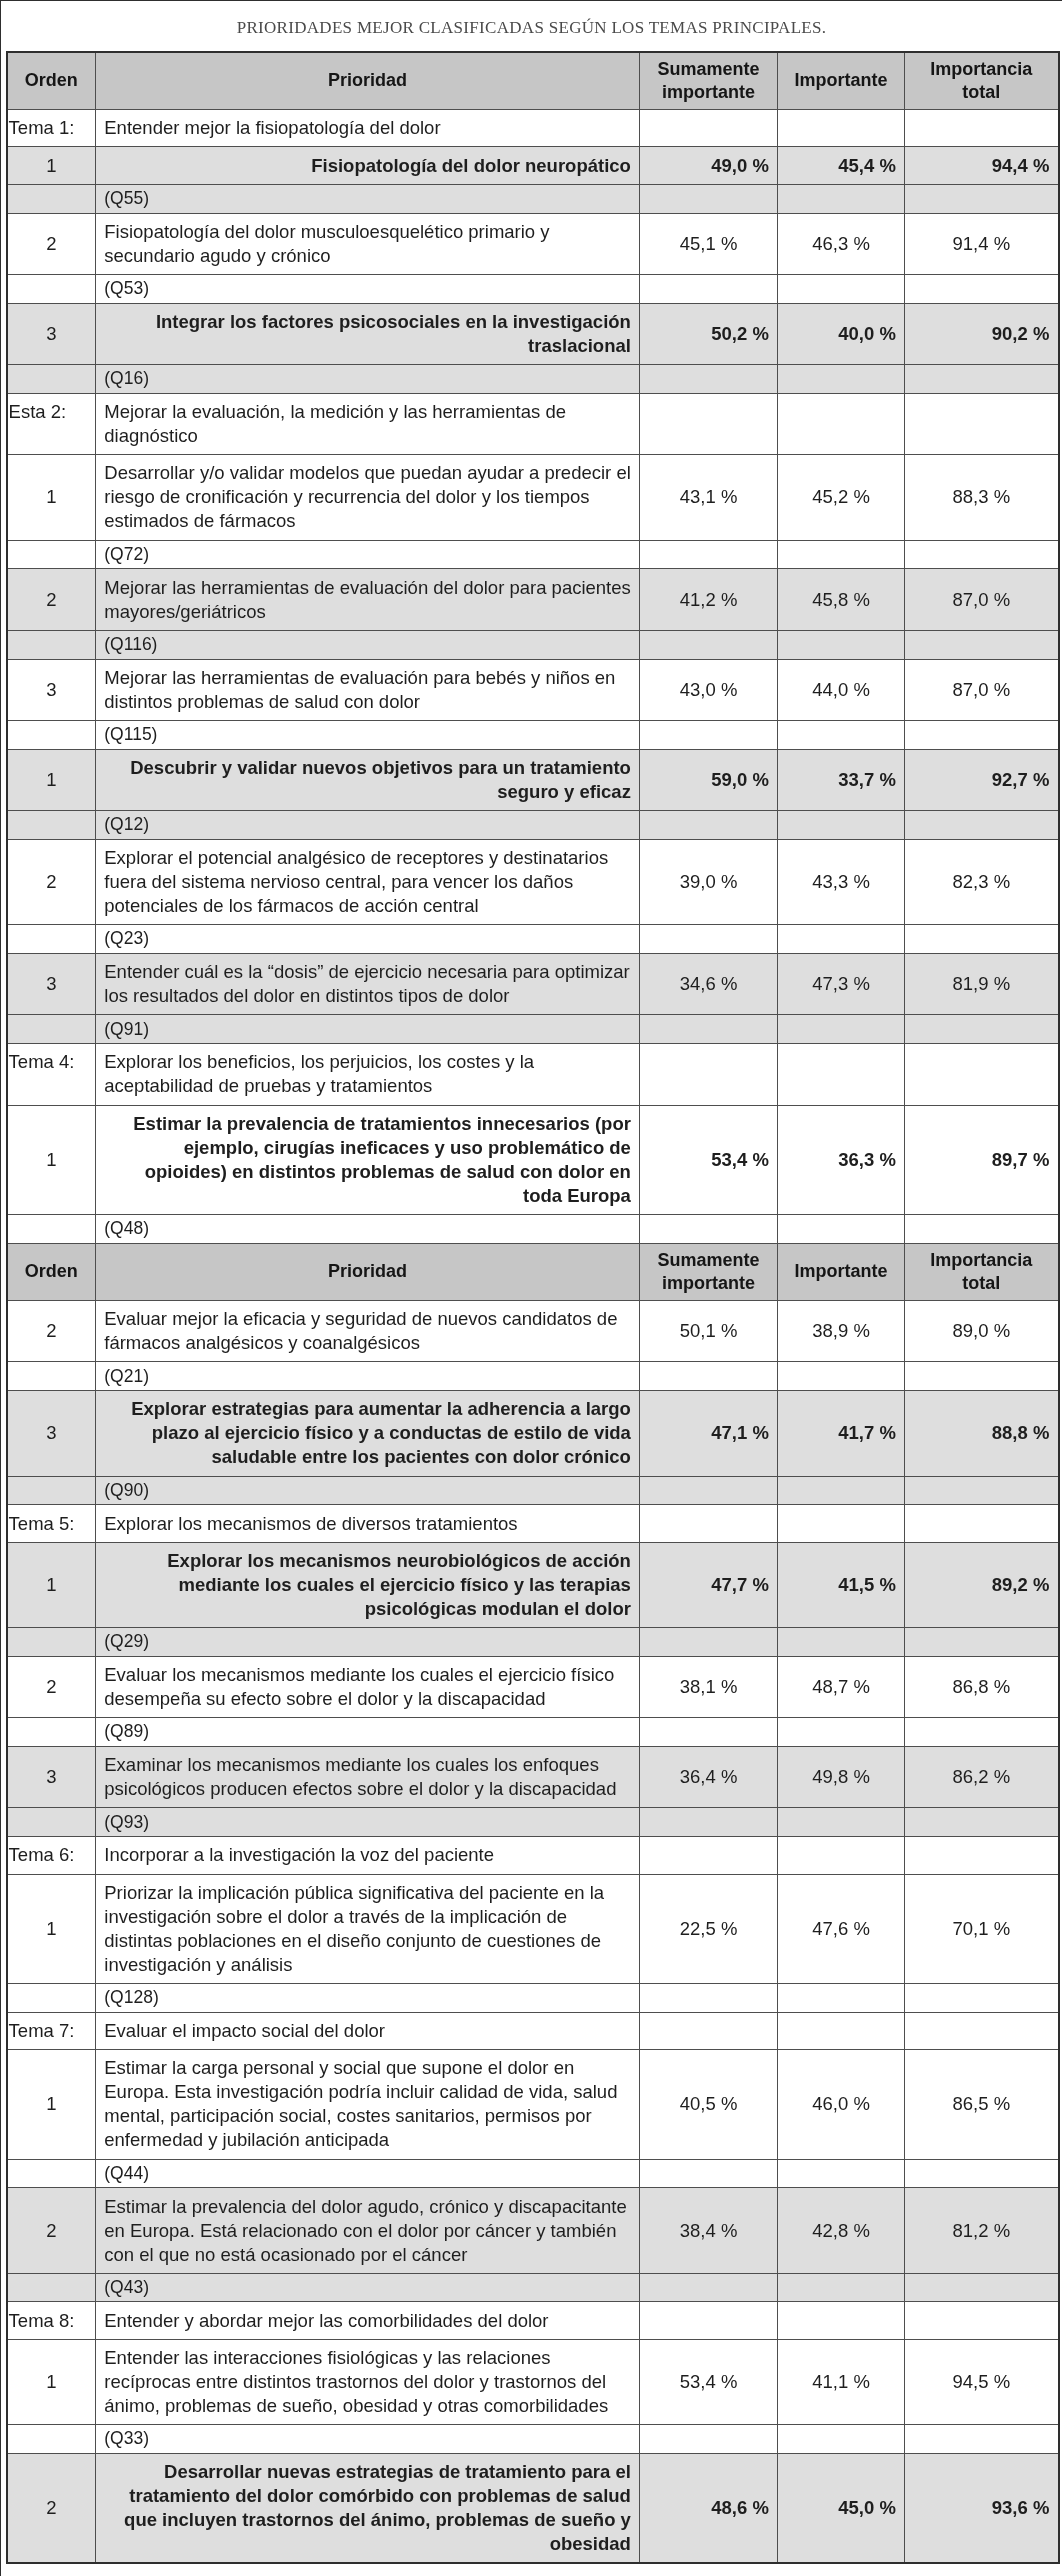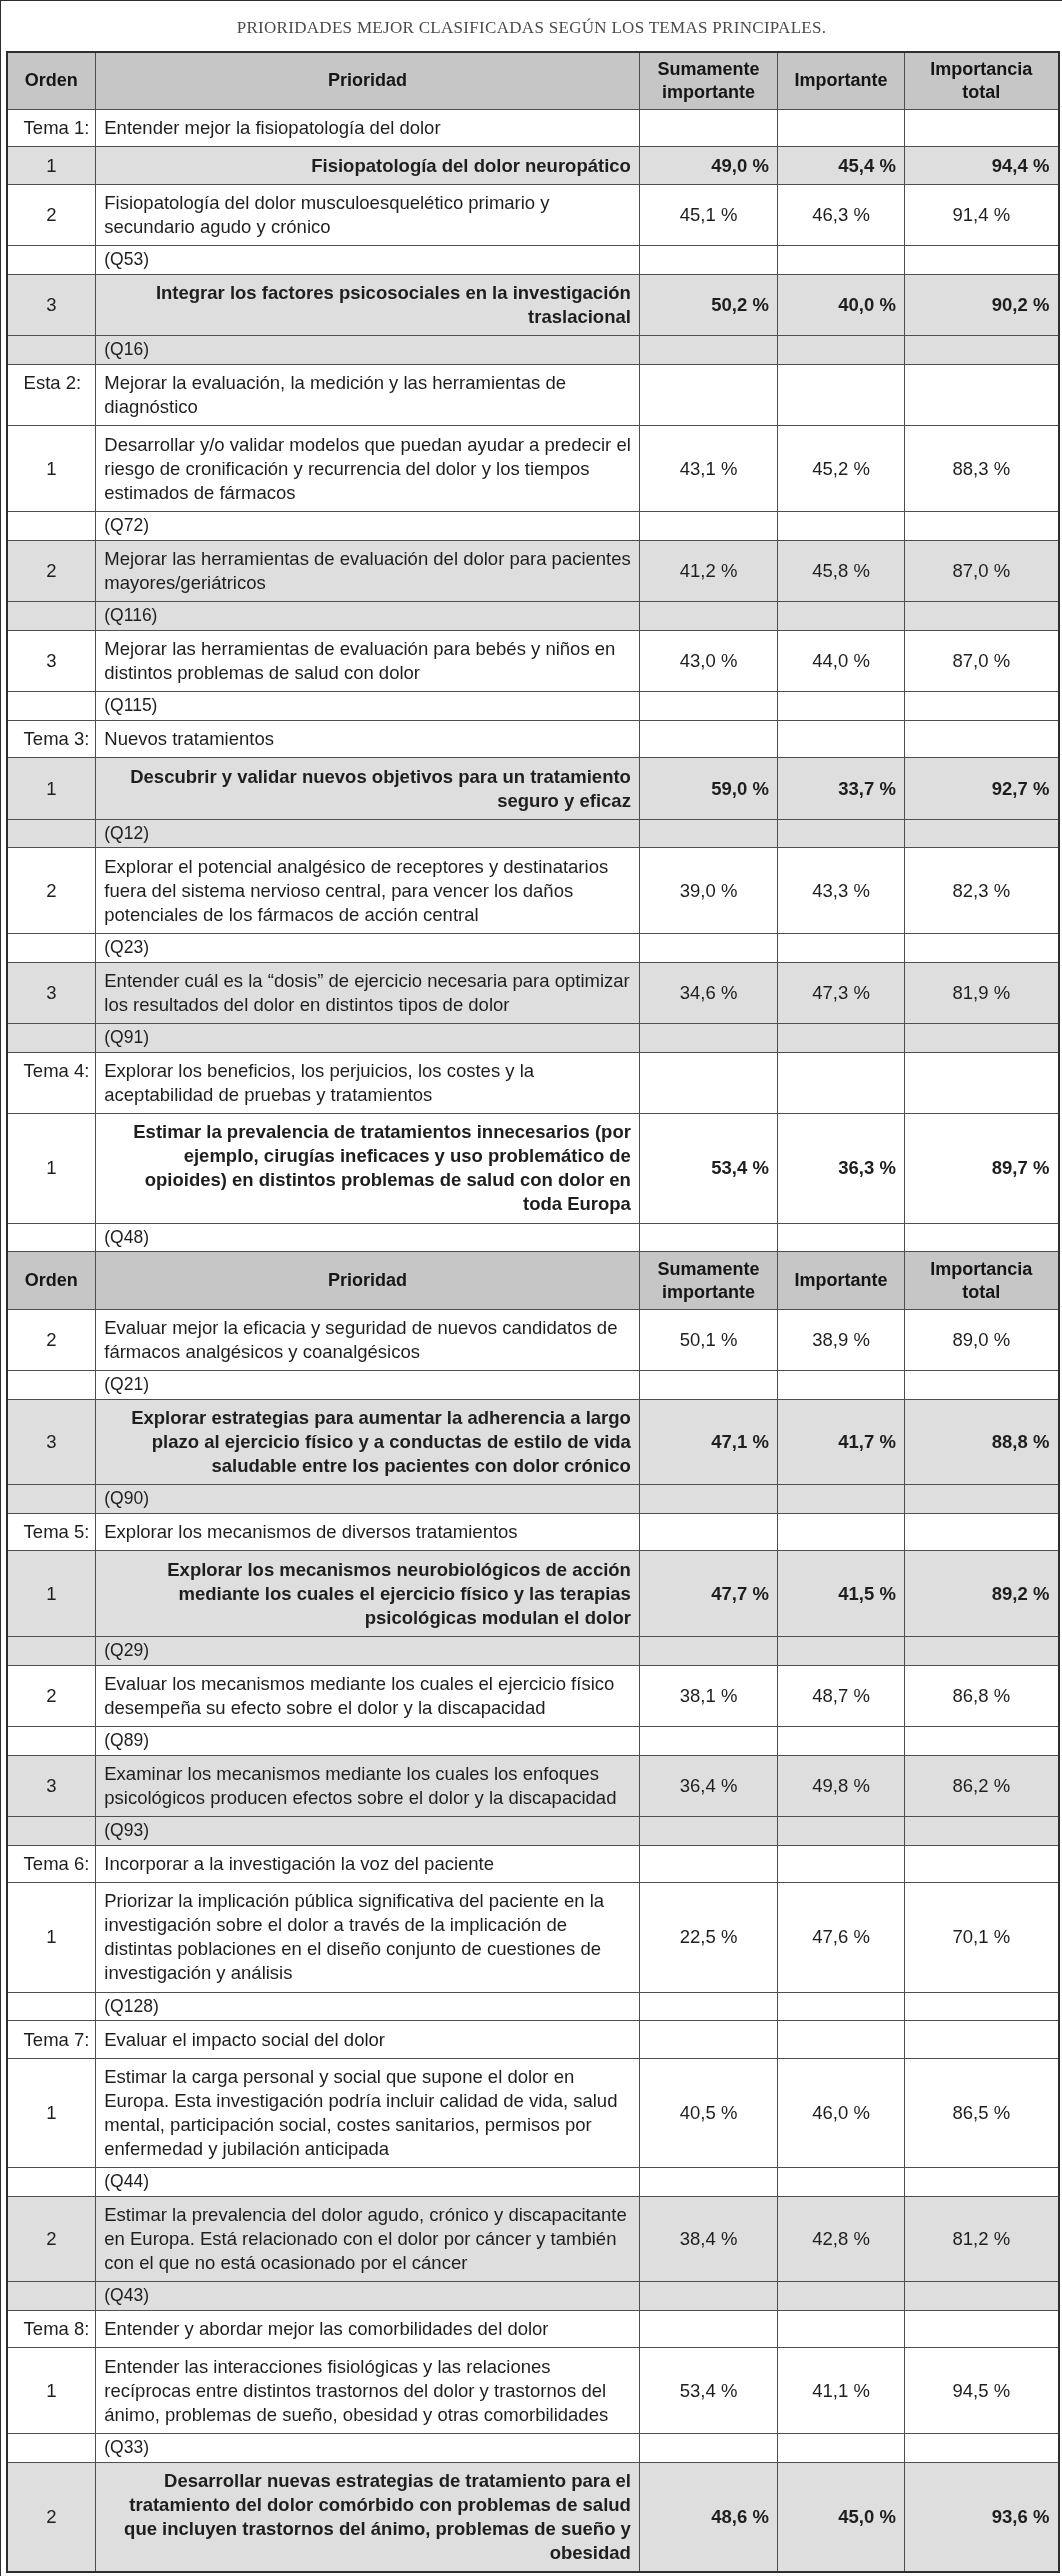--- a/index.html
+++ b/index.html
@@ -52,21 +52,21 @@
     text-align: center;
     padding: 5.2px 4.1px;
     font-size: 18px;
     line-height: 23px;
     color: #161616;
   }
   .orden-cell { text-align: center; }
   .pct-cell { text-align: center; white-space: nowrap; }
   .prioridad-cell { text-align: left; }
   .tema-row td { vertical-align: top; }
-  .tema-label-cell { text-align: left; padding-left: 16px; padding-right: 3.1px; white-space: nowrap; }
+  .tema-label-cell { text-align: left; padding-left: 1px; padding-right: 3.1px; white-space: nowrap; }
   .tema-text-cell { text-align: left; }
   .q-row td {
     font-size: 17.5px;
     line-height: 21.6px;
     padding: 3.1px 8.2px;
   }
   .shaded td { background: #dedede; }
   .bold-row .prioridad-cell,
   .bold-row .pct-cell { font-weight: bold; text-align: right; }
 </style>
@@ -102,20 +102,27 @@
           <td class="pct-cell"></td>
           <td class="pct-cell"></td>
         </tr>
         <tr class="shaded bold-row">
           <td class="orden-cell">1</td>
           <td class="prioridad-cell">Fisiopatología del dolor neuropático</td>
           <td class="pct-cell">49,0 %</td>
           <td class="pct-cell">45,4 %</td>
           <td class="pct-cell">94,4 %</td>
         </tr>
+        <tr class="shaded q-row">
+          <td class="orden-cell"></td>
+          <td class="q-cell">(Q55)</td>
+          <td class="pct-cell"></td>
+          <td class="pct-cell"></td>
+          <td class="pct-cell"></td>
+        </tr>
         <tr>
           <td class="orden-cell">2</td>
           <td class="prioridad-cell">Fisiopatología del dolor musculoesquelético primario y secundario agudo y crónico</td>
           <td class="pct-cell">45,1 %</td>
           <td class="pct-cell">46,3 %</td>
           <td class="pct-cell">91,4 %</td>
         </tr>
         <tr class="q-row">
           <td class="orden-cell"></td>
           <td class="q-cell">(Q53)</td>
@@ -175,27 +182,20 @@
         <tr>
           <td class="orden-cell">3</td>
           <td class="prioridad-cell">Mejorar las herramientas de evaluación para bebés y niños en distintos problemas de salud con dolor</td>
           <td class="pct-cell">43,0 %</td>
           <td class="pct-cell">44,0 %</td>
           <td class="pct-cell">87,0 %</td>
         </tr>
         <tr class="q-row">
           <td class="orden-cell"></td>
           <td class="q-cell">(Q115)</td>
-          <td class="pct-cell"></td>
-          <td class="pct-cell"></td>
-          <td class="pct-cell"></td>
-        </tr>
-        <tr class="tema-row">
-          <td class="tema-label-cell">Tema 3:</td>
-          <td class="tema-text-cell">Nuevos tratamientos</td>
           <td class="pct-cell"></td>
           <td class="pct-cell"></td>
           <td class="pct-cell"></td>
         </tr>
         <tr class="shaded bold-row">
           <td class="orden-cell">1</td>
           <td class="prioridad-cell">Descubrir y validar nuevos objetivos para un tratamiento seguro y eficaz</td>
           <td class="pct-cell">59,0 %</td>
           <td class="pct-cell">33,7 %</td>
           <td class="pct-cell">92,7 %</td>

